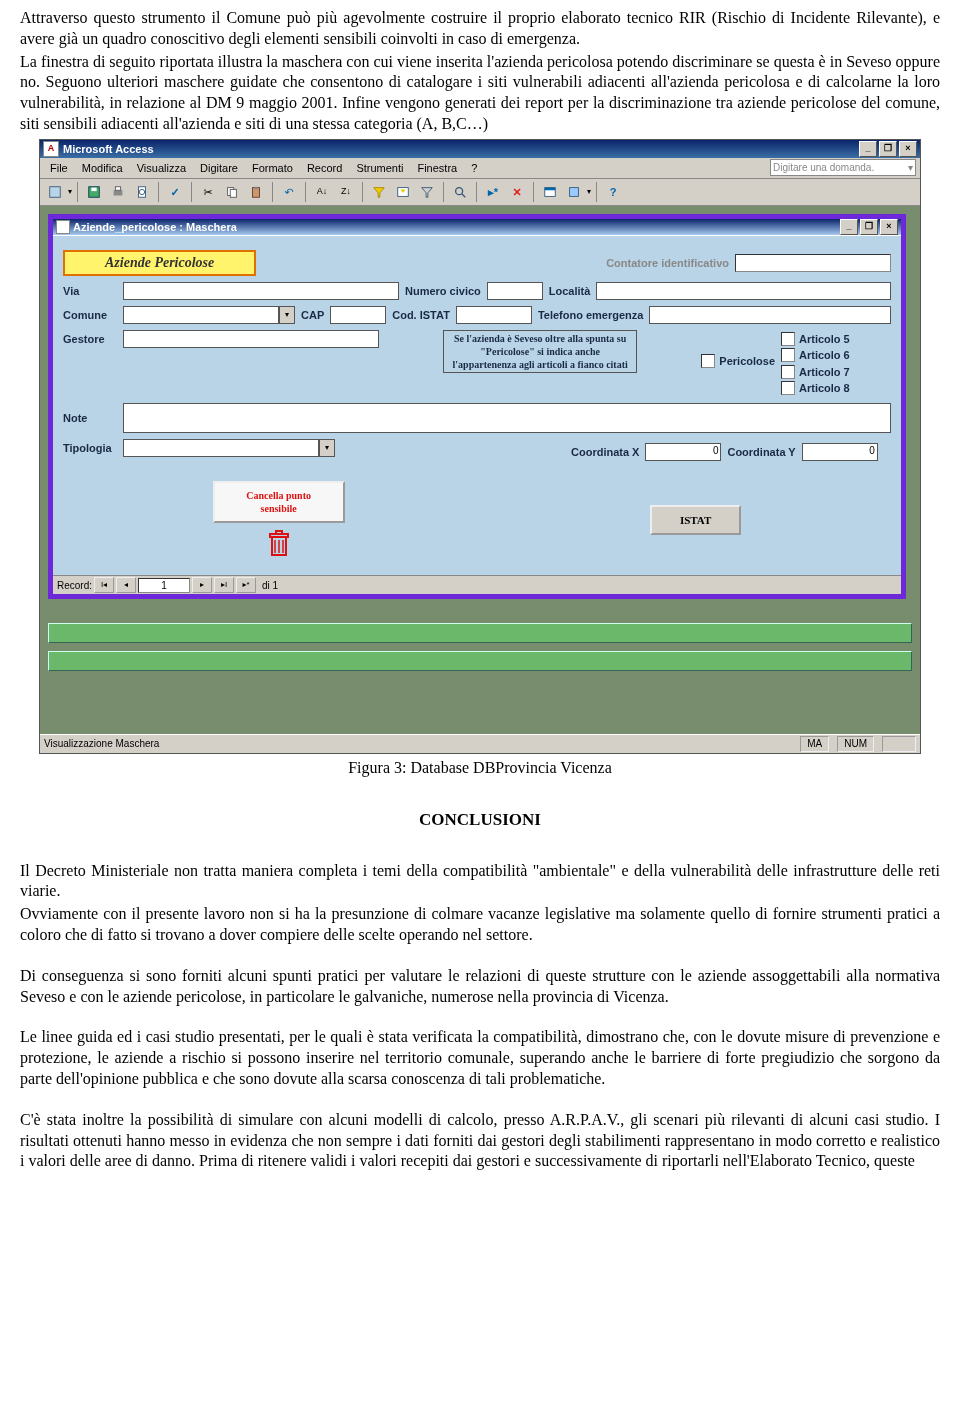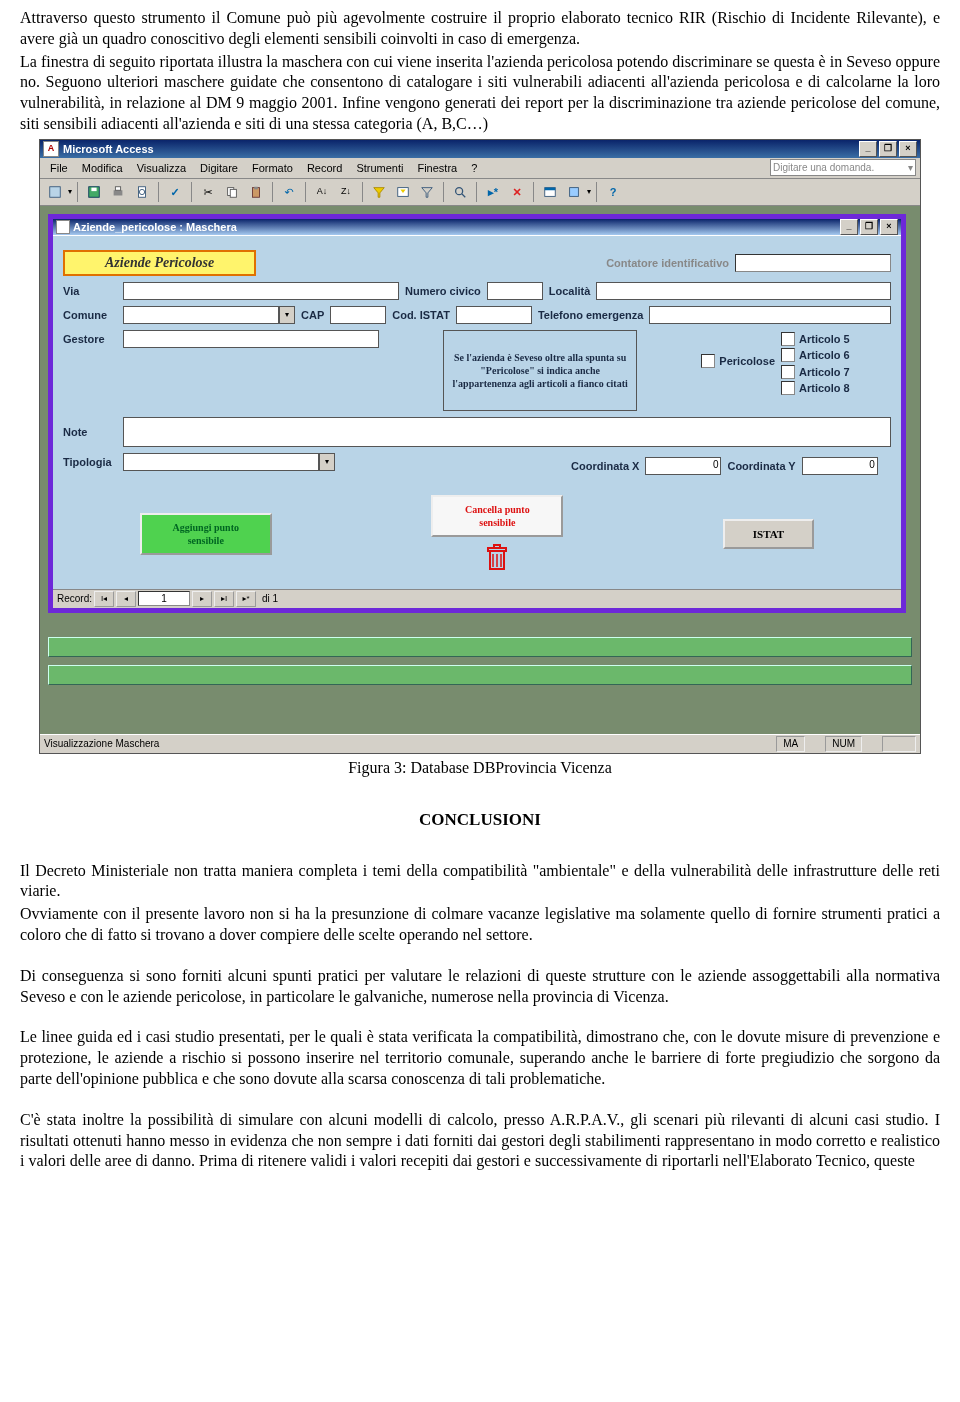--- a/index.html
+++ b/index.html
@@ -104,21 +104,21 @@
   }
   .field.sunken { border:1px inset #888; }
   .dropdown { display:flex; }
   .dropdown .arrow {
     width:14px; height:16px; background:#d4d0c8; border:1px solid #555;
     display:flex; align-items:center; justify-content:center; font-size:8px;
   }
   .notebox {
     border:1px solid #555; background:#b9d4e7;
     font-family:Verdana; font-size:10px; font-weight:bold; color:#1a2a44;
-    text-align:center; padding:20px 6px; line-height:1.3;
+    text-align:center; padding:1px 6px; line-height:1.3;
   }
   .checkrow { display:flex; align-items:center; gap:4px; margin:2px 0; }
   .chk { width:12px; height:12px; background:#fff; border:1px inset #888; }
   .gausspanel {
     border:2px inset #888; padding:3px 6px; text-align:center;
     font-family:Verdana; font-size:11px; font-weight:bold;
   }
   .btn {
     border:2px outset #eee; padding:6px 14px; font-family:Verdana;
     font-size:10px; font-weight:bold; text-align:center; display:inline-block;
@@ -142,21 +142,21 @@
   .greenpanel {
     background:#6bb86b; height:18px; margin:8px 8px 0 0;
     border-top:1px solid #cfe; border-left:1px solid #cfe;
     border-right:1px solid #365; border-bottom:1px solid #365;
   }
   .statusbar {
     background:#d4d0c8; height:18px; border-top:1px solid #fff;
     display:flex; align-items:center; font-size:10px; padding:0 4px;
   }
   .statusbar .cell { border:1px inset #eee; padding:0 6px; height:14px;
-    display:flex; align-items:center; margin-left:20px; }
+    display:flex; align-items:center; margin-left:8px; }
   .statusbar .fill { flex:1; }
 </style>
 </head>
 <body>
 
 <p>Attraverso questo strumento il Comune può più agevolmente costruire il proprio elaborato tecnico RIR (Rischio di Incidente Rilevante), e avere già un quadro conoscitivo degli elementi sensibili coinvolti in caso di emergenza.</p>
 <p>La finestra di seguito riportata illustra la maschera con cui viene inserita l'azienda pericolosa potendo discriminare se questa è in Seveso oppure no. Seguono ulteriori maschere guidate che consentono di catalogare i siti vulnerabili adiacenti all'azienda pericolosa e di calcolarne la loro vulnerabilità, in relazione al DM 9 maggio 2001. Infine vengono generati dei report  per la discriminazione tra aziende pericolose del comune, siti sensibili adiacenti all'azienda e siti di una stessa categoria (A, B,C…)</p>
 
 <div class="access-window">
 
@@ -372,21 +372,20 @@
             <div class="row" style="margin-top:4px;">
               <span class="lbl">Coordinata X</span>
               <div class="field" style="width:70px;text-align:right;">0</div>
               <span class="lbl">Coordinata Y</span>
               <div class="field" style="width:70px;text-align:right;">0</div>
             </div>
           </div>
         </div>
 
         <div class="row" style="margin-top:14px;justify-content:space-around;align-items:center;">
-          <div class="btn btn-green" style="width:100px;">Aggiungi punto sensibile</div>
           <div style="display:flex;align-items:center;gap:6px;flex-direction:column;">
             <div class="btn btn-white" style="width:100px;">Cancella punto sensibile</div>
             <svg class="trashicon" viewBox="0 0 26 30">
               <rect x="6" y="8" width="14" height="18" fill="none" stroke="#d11" stroke-width="2"></rect>
               <line x1="9" y1="11" x2="9" y2="24" stroke="#d11" stroke-width="1.5"></line>
               <line x1="13" y1="11" x2="13" y2="24" stroke="#d11" stroke-width="1.5"></line>
               <line x1="17" y1="11" x2="17" y2="24" stroke="#d11" stroke-width="1.5"></line>
               <rect x="4" y="5" width="18" height="3" fill="none" stroke="#d11" stroke-width="2"></rect>
               <rect x="10" y="2" width="6" height="3" fill="none" stroke="#d11" stroke-width="2"></rect>
             </svg>

